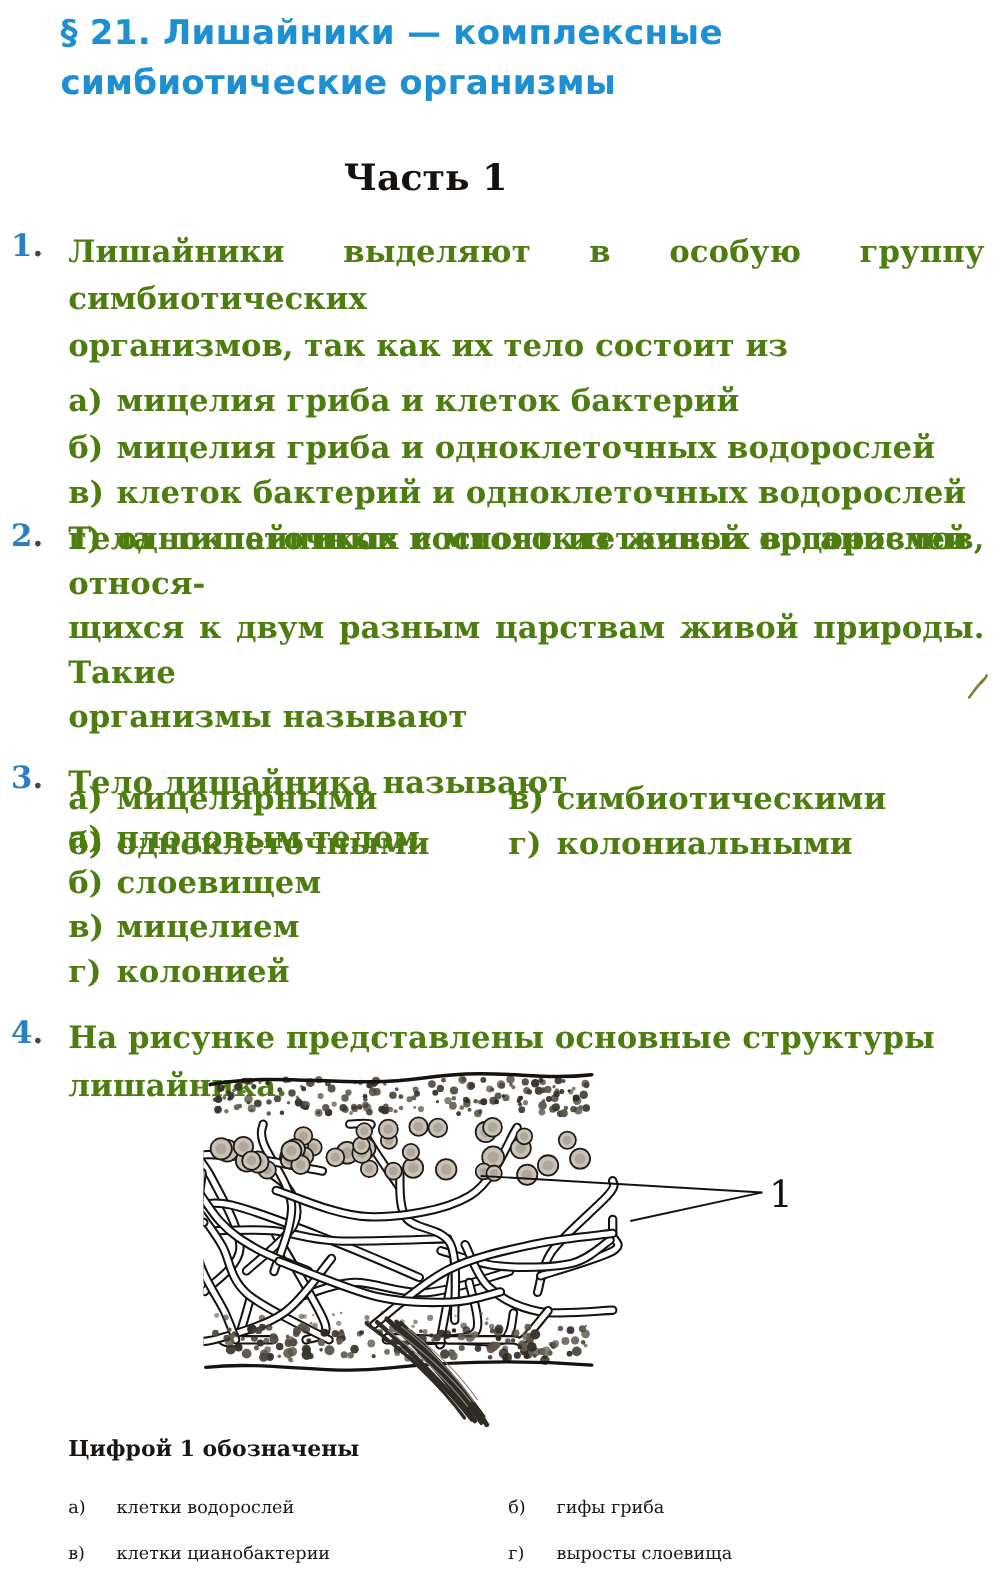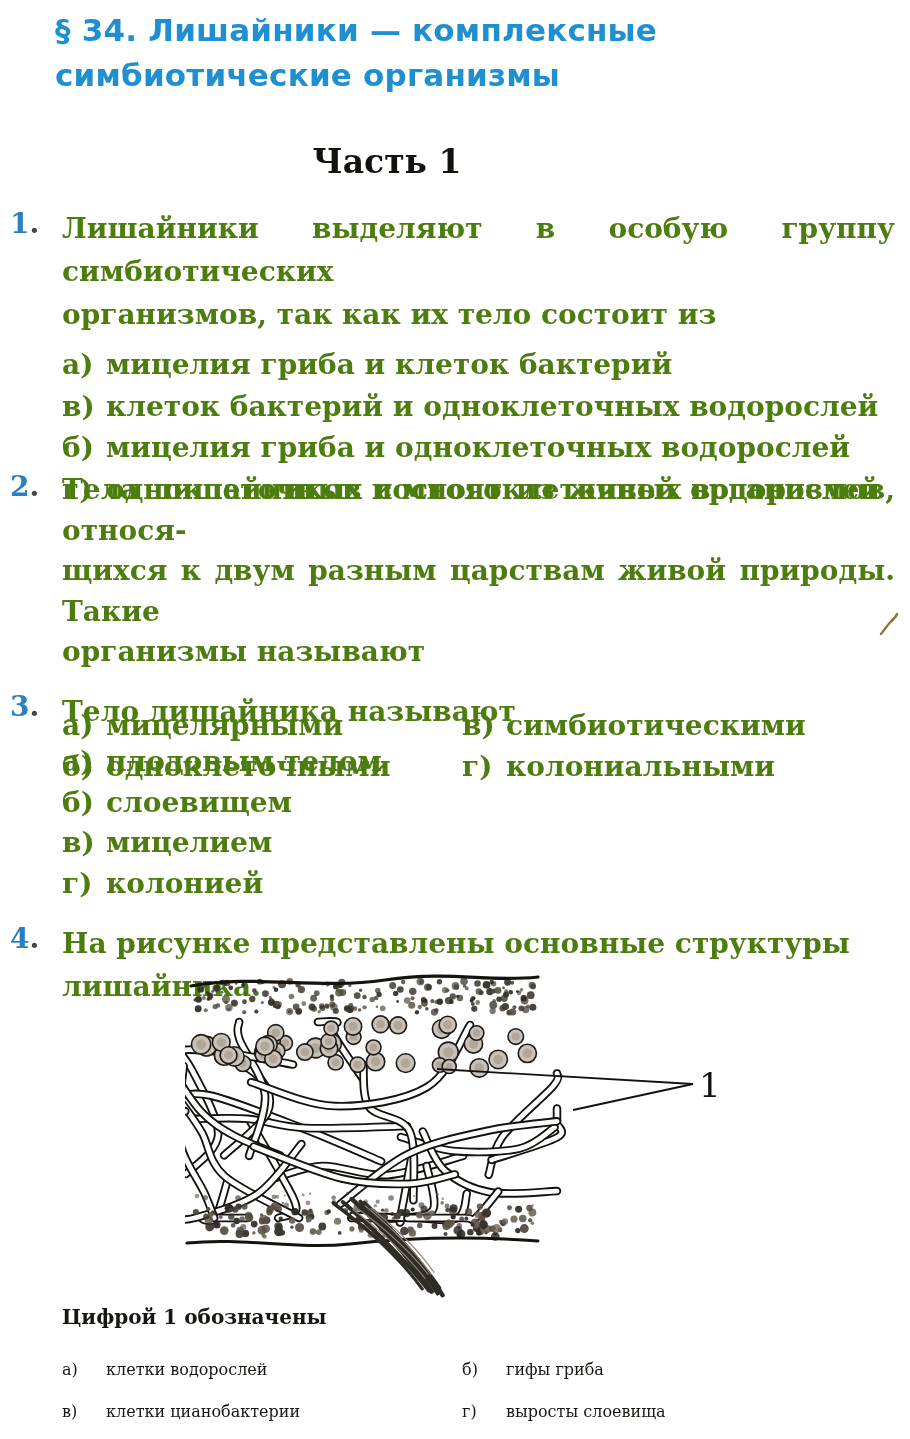--- a/index.html
+++ b/index.html
@@ -45,36 +45,36 @@
   }
   .caption{left:62px;top:1305px;font-weight:bold;font-size:20px;}
   .bottom-opts{left:62px;top:1349px;width:833px;}
   
   .pen-mark{left:876px;top:610px;width:26px;height:30px;}
 </style>
 </head>
 <body>
 
 <div class="abs section-header">
-  <div>§ 34. Лишайники — комплексные</div>
+  <div>§ 21. Лишайники — комплексные</div>
   <div>симбиотические организмы</div>
 </div>
 
 <div class="abs part-title">Часть 1</div>
 
 <div class="abs qnum" style="top:207px;"><span>1</span><span class="num-dot">.</span></div>
 <div class="abs qbody" style="top:207px;">
   <div class="qtext">
     <div class="jline">Лишайники выделяют в особую группу симбиотических</div>
     <div>организмов, так как их тело состоит из</div>
   </div>
   <div class="opts" style="margin-top:8px;">
     <div class="opt-row"><span class="opt-letter">а)</span><span>мицелия гриба и клеток бактерий</span></div>
+    <div class="opt-row"><span class="opt-letter">б)</span><span>мицелия гриба и одноклеточных водорослей</span></div>
     <div class="opt-row"><span class="opt-letter">в)</span><span>клеток бактерий и одноклеточных водорослей</span></div>
-    <div class="opt-row"><span class="opt-letter">б)</span><span>мицелия гриба и одноклеточных водорослей</span></div>
     <div class="opt-row"><span class="opt-letter">г)</span><span>одноклеточных и многоклеточных водорослей</span></div>
   </div>
 </div>
 
 <div class="abs qnum" style="top:470px;"><span>2</span><span class="num-dot">.</span></div>
 <div class="abs qbody" style="top:470px;">
   <div class="qtext tight">
     <div class="jline">Тела лишайников состоят из живой организмов, относя-</div>
     <div class="jline">щихся к двум разным царствам живой природы. Такие</div>
     <div>организмы называют</div>

